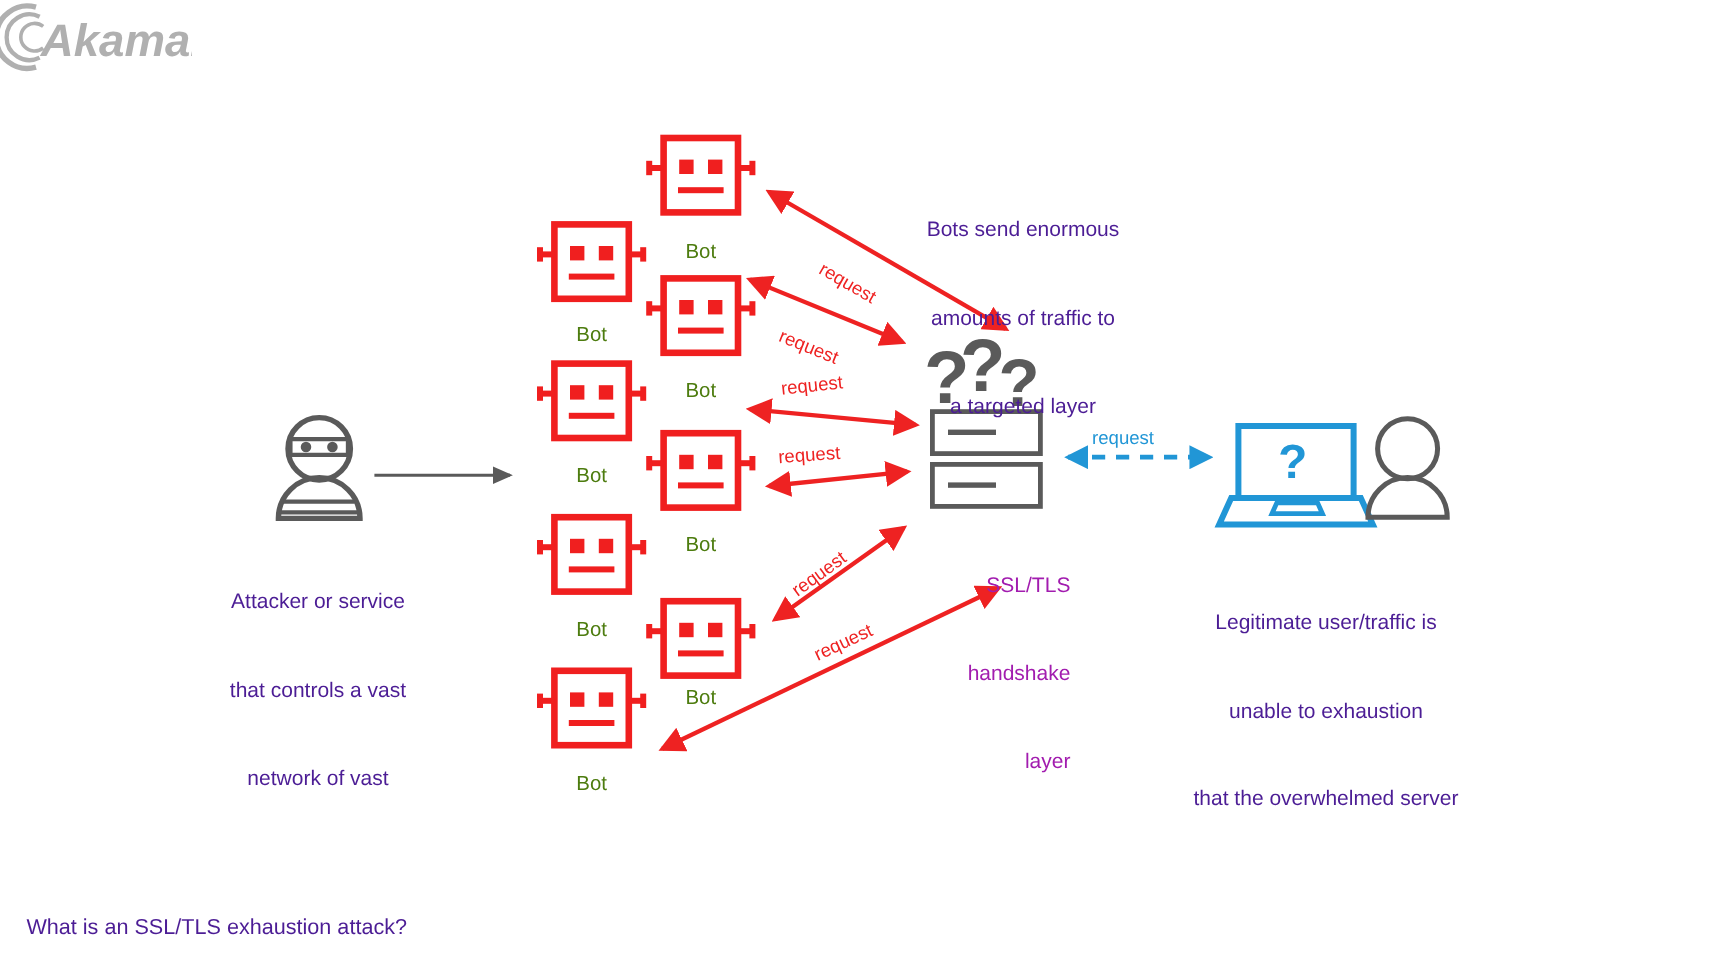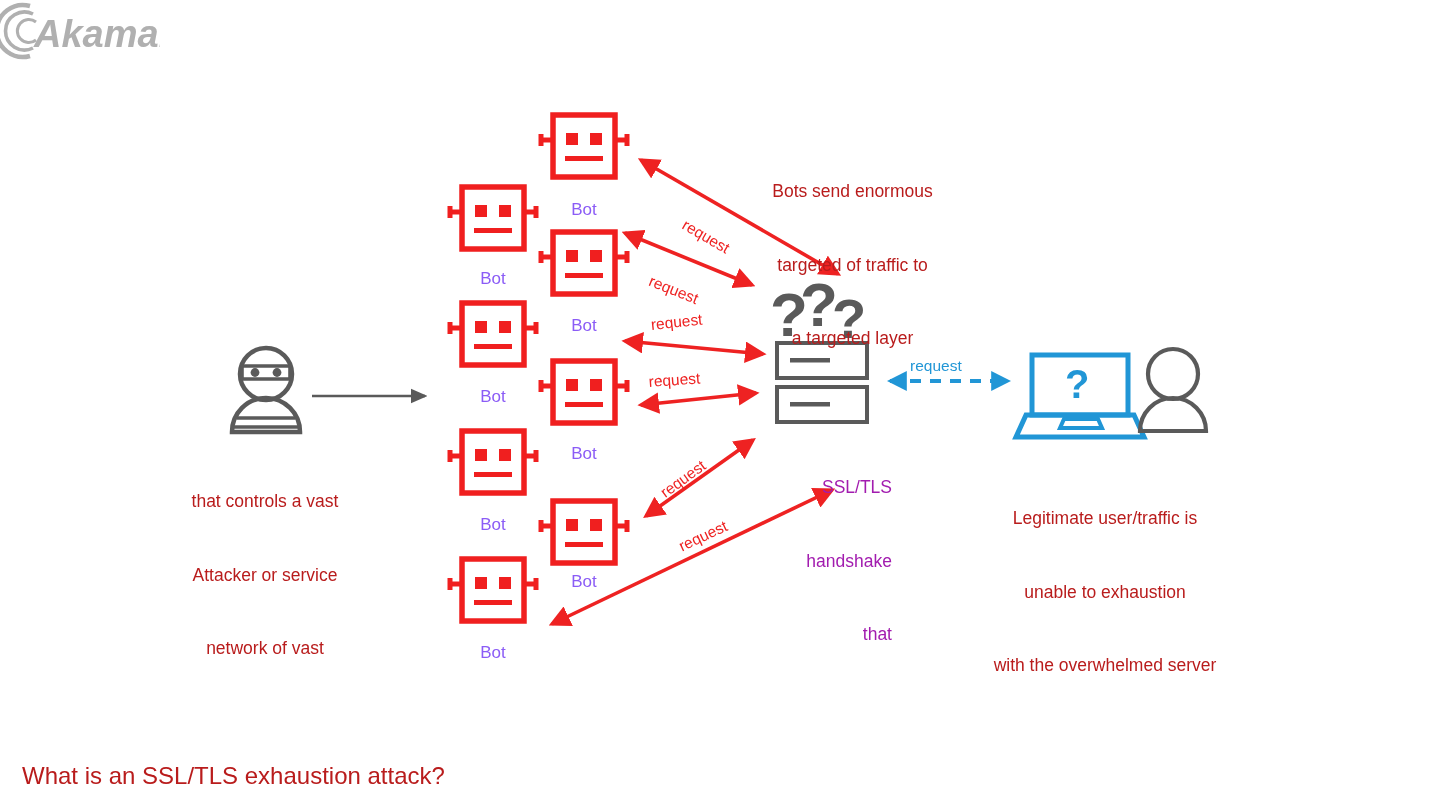--- a/index.html
+++ b/index.html
@@ -25,26 +25,26 @@
     position: absolute;
     left: 0; top: 0;
   }
   .txt {
     position: absolute;
     white-space: pre;
   }
   .caption {
     font-size: 17.5px;
     line-height: 24.5px;
-    color: #b91c1c;
+    color: #4c1d95;
     text-align: center;
   }
   .botlabel {
     font-size: 17px;
-    color: #8b5cf6;
+    color: #4d7c0f;
     text-align: center;
     width: 80px;
   }
   .serverlabel {
     font-size: 17.5px;
     line-height: 24.5px;
     color: #a21caf;
     text-align: right;
     width: 140px;
   }
@@ -56,22 +56,22 @@
   }
   .reqblue {
     font-size: 15.5px;
     color: #2196d6;
     white-space: nowrap;
   }
   .footer {
     position: absolute;
     left: 22px;
     top: 762px;
-    font-size: 24px;
-    color: #b91c1c;
+    font-size: 18px;
+    color: #4c1d95;
   }
   #akamai-logo {
     position: absolute;
     left: 1272px;
     top: 738px;
   }
 </style>
 </head>
 <body>
 
@@ -230,59 +230,59 @@
     </g>
 
     <g>
       <circle cx="1173" cy="374" r="25" fill="none" stroke="#5a5a5a" stroke-width="4.2"></circle>
       <path d="M1140,431 A33,33 0 0 1 1206,431 Z" fill="none" stroke="#5a5a5a" stroke-width="4.2"></path>
     </g>
 
   </svg>
 
   <div class="txt caption" style="left:155px; top:440px; width:220px;">
+    <div>Attacker or service</div>
     <div>that controls a vast</div>
-    <div>Attacker or service</div>
     <div>network of vast</div>
   </div>
 
   <div class="txt botlabel" style="left:544px; top:200px;">Bot</div>
   <div class="txt botlabel" style="left:453px; top:269px;">Bot</div>
   <div class="txt botlabel" style="left:544px; top:316px;">Bot</div>
   <div class="txt botlabel" style="left:453px; top:387px;">Bot</div>
   <div class="txt botlabel" style="left:544px; top:444px;">Bot</div>
   <div class="txt botlabel" style="left:453px; top:515px;">Bot</div>
   <div class="txt botlabel" style="left:544px; top:572px;">Bot</div>
   <div class="txt botlabel" style="left:453px; top:643px;">Bot</div>
 
   <div class="txt caption" style="left:745px; top:130px; width:215px;">
     <div>Bots send enormous</div>
-    <div>targeted of traffic to</div>
+    <div>amounts of traffic to</div>
     <div>a targeted layer</div>
   </div>
 
   <div class="txt serverlabel" style="left:752px; top:426px;">
     <div>SSL/TLS</div>
     <div>handshake</div>
-    <div>that</div>
+    <div>layer</div>
   </div>
 
   <div class="txt reqlabel" style="left:688px; top:216px; transform:rotate(30deg);">request</div>
   <div class="txt reqlabel" style="left:653px; top:272px; transform:rotate(22deg);">request</div>
   <div class="txt reqlabel" style="left:650px; top:316px; transform:rotate(-6deg);">request</div>
   <div class="txt reqlabel" style="left:648px; top:373px; transform:rotate(-4deg);">request</div>
   <div class="txt reqlabel" style="left:657px; top:487px; transform:rotate(-36deg);">request</div>
   <div class="txt reqlabel" style="left:676px; top:539px; transform:rotate(-25deg);">request</div>
 
   <div class="txt reqblue" style="left:910px; top:357px;">request</div>
 
   <div class="txt caption" style="left:960px; top:457px; width:290px;">
     <div>Legitimate user/traffic is</div>
     <div>unable to exhaustion</div>
-    <div>with the overwhelmed server</div>
+    <div>that the overwhelmed server</div>
   </div>
 
   <div class="footer">What is an SSL/TLS exhaustion attack?</div>
 
   <svg id="akamai-logo" width="160" height="62" viewBox="0 0 160 62">
     <g fill="none" stroke="#b0b0b0">
       <path d="M30,6 A26,26 0 1 0 30,56" stroke-width="4.5"></path>
       <path d="M33,14 A19,19 0 1 0 33,48" stroke-width="3.6"></path>
       <path d="M36,22 A11.5,11.5 0 1 0 36,40" stroke-width="3"></path>
     </g>

